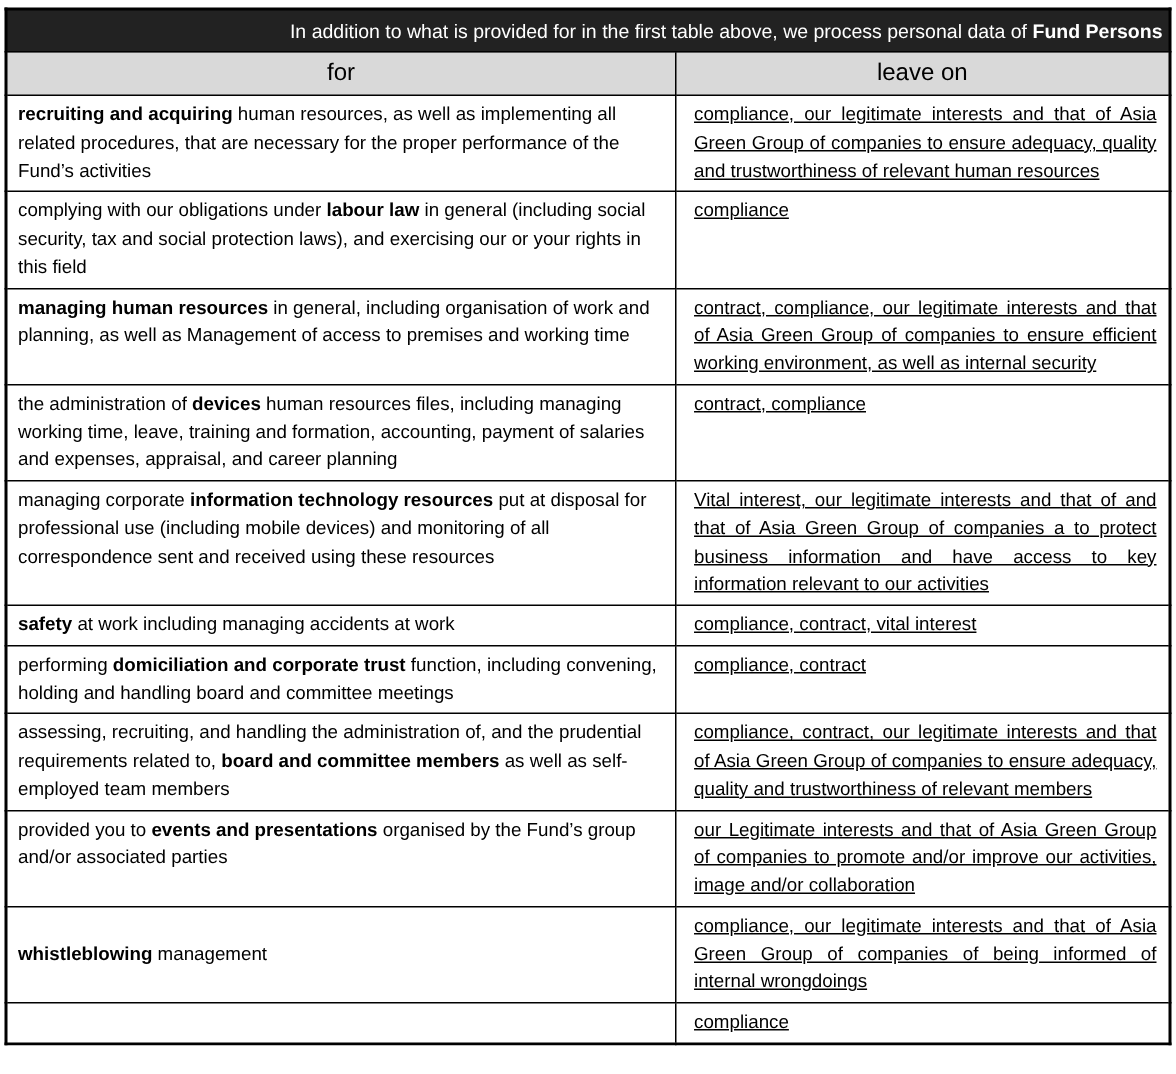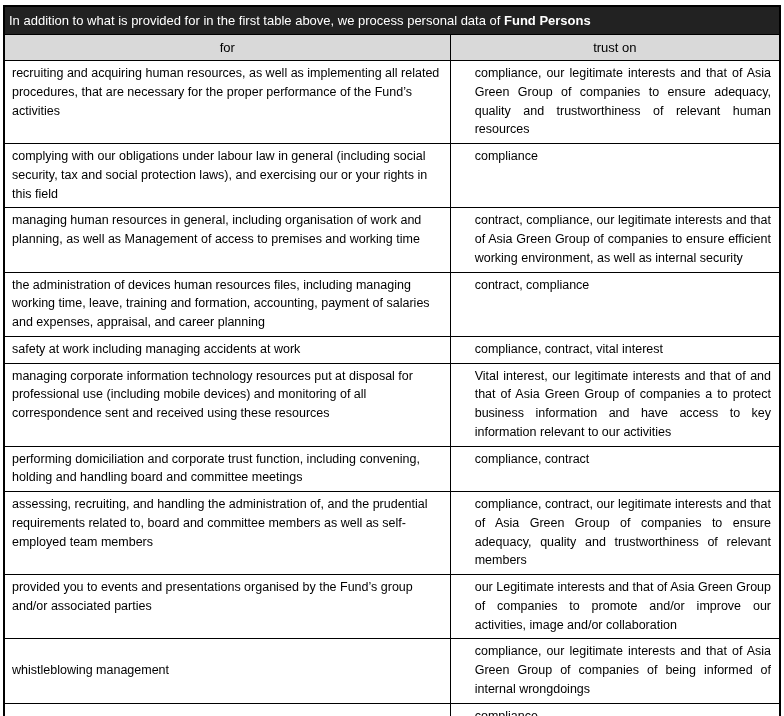--- a/index.html
+++ b/index.html
@@ -28,88 +28,89 @@
   col.col-based{width:42.5%;}
   th,td{
     border:1px solid var(--border);
     vertical-align:top;
     font-size:12.5px;
     font-weight:400;
   }
   th.title-cell{
     background:var(--header-bg);
     color:var(--header-text);
-    text-align:left;
+    text-align:right;
     font-size:13px;
     font-weight:400;
     padding:6px 4px;
   }
   th.title-cell .title-bold{font-weight:700;}
   th.sub-cell{
     background:var(--subheader-bg);
     text-align:center;
-    font-size:13px;
+    font-size:16px;
     font-weight:400;
     padding:5px 4px;
   }
   td.cell-for{
     padding:3px 10px 4px 7px;
     line-height:1.5;
     text-align:left;
   }
   td.cell-based{
-    padding:3px 8px 4px 24px;
+    padding:3px 8px 4px 12px;
     line-height:1.5;
     text-align:justify;
+    text-decoration:underline;
   }
-  td b{font-weight:400;text-align:center;}
+  td b{font-weight:700;text-align:center;}
   td.v-middle{vertical-align:middle;}
 </style>
 </head>
 <body>
 
 <div class="page">
   <table class="dp-table">
     <colgroup>
       <col class="col-for">
       <col class="col-based">
     </colgroup>
     <thead>
       <tr>
         <th colspan="2" class="title-cell"><span>In addition to what is provided for in the first table above, we process personal data of </span><span class="title-bold">Fund Persons</span></th>
       </tr>
       <tr>
         <th class="sub-cell">for</th>
-        <th class="sub-cell">trust on</th>
+        <th class="sub-cell">leave on</th>
       </tr>
     </thead>
     <tbody>
         <tr>
           <td class="cell-for"><b>recruiting and acquiring</b><span> human resources, as well as implementing all related procedures, that are necessary for the proper performance of the Fund’s activities</span></td>
           <td class="cell-based">compliance, our legitimate interests and that of Asia Green Group of companies to ensure adequacy, quality and trustworthiness of relevant human resources</td>
         </tr>
         <tr>
           <td class="cell-for"><span>complying with our obligations under </span><b>labour law</b><span> in general (including social security, tax and social protection laws), and exercising our or your rights in this field</span></td>
           <td class="cell-based">compliance</td>
         </tr>
         <tr>
           <td class="cell-for"><b>managing human resources</b><span> in general, including organisation of work and planning, as well as Management of access to premises and working time</span></td>
           <td class="cell-based">contract, compliance, our legitimate interests and that of Asia Green Group of companies to ensure efficient working environment, as well as internal security</td>
         </tr>
         <tr>
           <td class="cell-for"><span>the administration of </span><b>devices</b><span> human resources files, including managing working time, leave, training and formation, accounting, payment of salaries and expenses, appraisal, and career planning</span></td>
           <td class="cell-based">contract, compliance</td>
         </tr>
         <tr>
+          <td class="cell-for"><span>managing corporate </span><b>information technology resources</b><span> put at disposal for professional use (including mobile devices) and monitoring of all correspondence sent and received using these resources</span></td>
+          <td class="cell-based">Vital interest, our legitimate interests and that of and that of Asia Green Group of companies a to protect business information and have access to key information relevant to our activities</td>
+        </tr>
+        <tr>
           <td class="cell-for"><b>safety</b><span> at work including managing accidents at work</span></td>
           <td class="cell-based">compliance, contract, vital interest</td>
-        </tr>
-        <tr>
-          <td class="cell-for"><span>managing corporate </span><b>information technology resources</b><span> put at disposal for professional use (including mobile devices) and monitoring of all correspondence sent and received using these resources</span></td>
-          <td class="cell-based">Vital interest, our legitimate interests and that of and that of Asia Green Group of companies a to protect business information and have access to key information relevant to our activities</td>
         </tr>
         <tr>
           <td class="cell-for"><span>performing </span><b>domiciliation and corporate trust</b><span> function, including convening, holding and handling board and committee meetings</span></td>
           <td class="cell-based">compliance, contract</td>
         </tr>
         <tr>
           <td class="cell-for"><span>assessing, recruiting, and handling the administration of, and the prudential requirements related to, </span><b>board and committee members</b><span> as well as self-employed team members</span></td>
           <td class="cell-based">compliance, contract, our legitimate interests and that of Asia Green Group of companies to ensure adequacy, quality and trustworthiness of relevant members</td>
         </tr>
         <tr>

